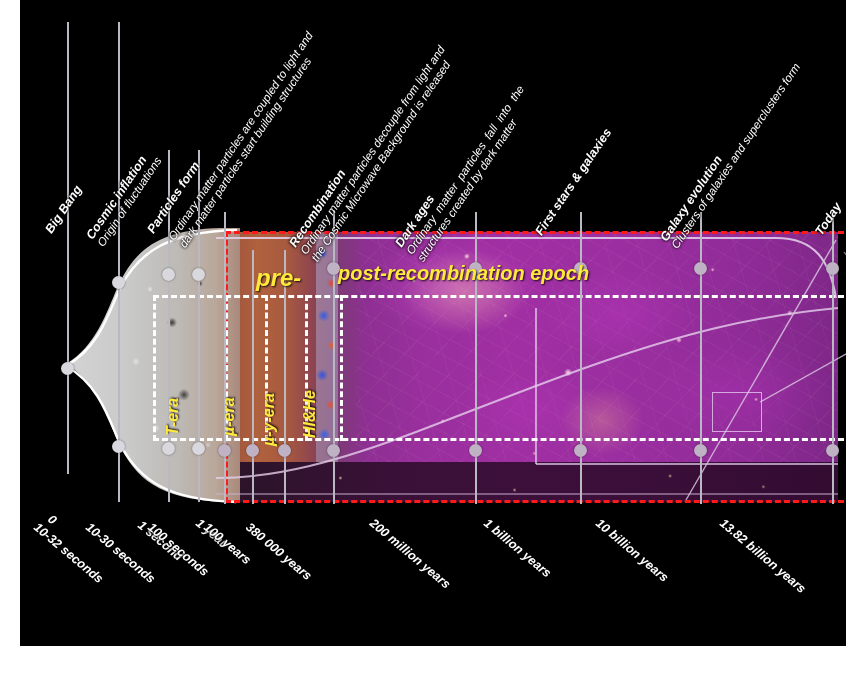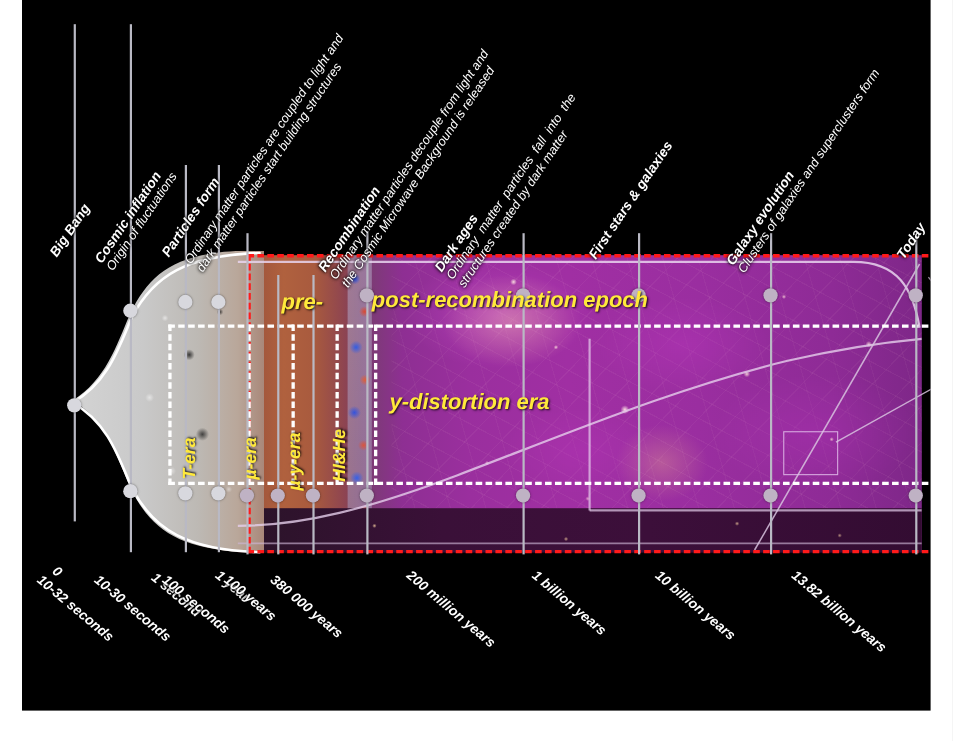--- a/index.html
+++ b/index.html
@@ -110,21 +110,21 @@
   
   .botlab{position:absolute;transform-origin:left top;transform:rotate(40deg);
     white-space:nowrap;color:#fff;font-weight:bold;font-style:italic;font-size:12.5px;
     text-shadow:0 0 3px #000,0 0 3px #000;}
   .botlab.zero{transform:rotate(40deg);font-size:12.5px;}
 
   
   .era{position:absolute;color:#ffe93b;font-weight:bold;font-style:italic;
        text-shadow:1px 1px 2px rgba(0,0,0,.85);white-space:nowrap;}
   .era.vert{transform-origin:left bottom;transform:rotate(-90deg);font-size:16px;}
-  .era.horiz{font-size:20px;text-align:right;}
+  .era.horiz{font-size:24px;text-align:right;}
   .era.big{font-size:20px;}
 
   
   .inset-box{position:absolute;border:1.5px solid rgba(226,190,235,.85);}
 
   
   #caption{position:absolute;left:12px;top:652px;width:854px;color:#1a1a1a;
            font-family:"Liberation Serif",serif;font-size:20px;line-height:26px;overflow:hidden;height:22px;}
 </style>
 </head>
@@ -248,21 +248,20 @@
       <span class="ttl">Today</span>
     </div>
 
     <div class="era horiz" style="left:236px;top:264px;">pre-</div>
     <div class="era big" style="left:318px;top:262px;">post-recombination epoch</div>
 
     <div class="era vert" style="left:162px;top:418px;">T-era</div>
     <div class="era vert" style="left:218px;top:418px;">µ-era</div>
     <div class="era vert" style="left:258px;top:428px;">µ-y-era</div>
     <div class="era vert" style="left:299px;top:420px;">HI&amp;He</div>
-    <div class="era big" style="left:334px;top:355px;">y-distortion era</div>
 
     <div class="botlab zero" style="left:34px; top:512px;">0</div>
     <div class="botlab" style="left:20px; top:520px;">10-32 seconds</div>
     <div class="botlab" style="left:72px; top:520px;">10-30 seconds</div>
     <div class="botlab" style="left:124px;top:518px;">1 second</div>
     <div class="botlab" style="left:134px;top:520px;">100 seconds</div>
     <div class="botlab" style="left:182px;top:516px;">1 year</div>
     <div class="botlab" style="left:190px;top:520px;">100 years</div>
     <div class="botlab" style="left:232px;top:520px;">380 000 years</div>
     <div class="botlab" style="left:356px;top:516px;">200 million years</div>

